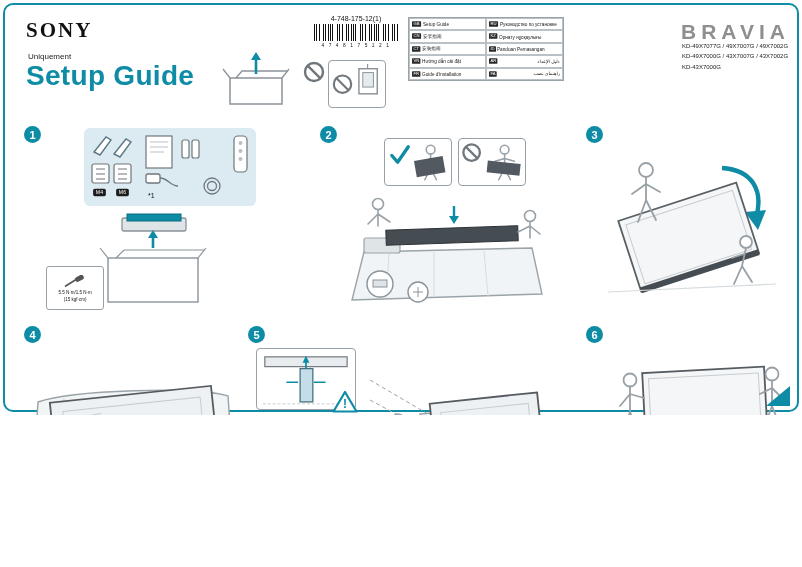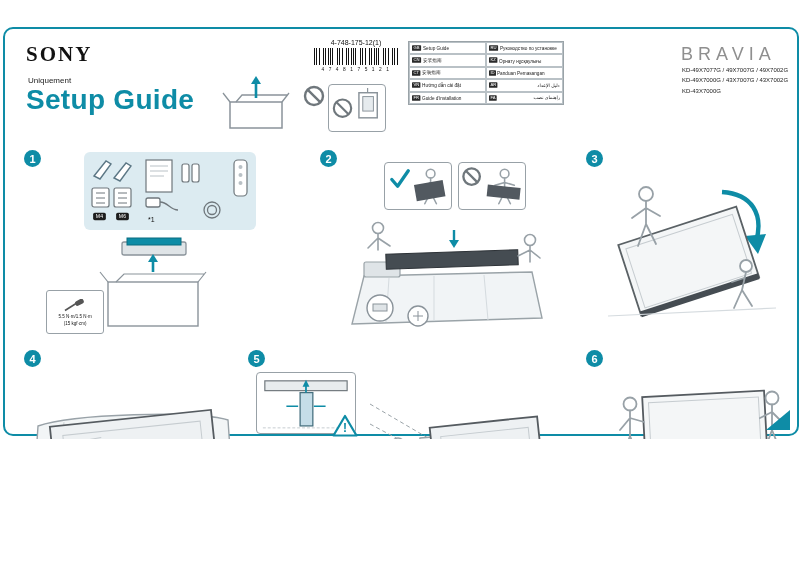--- a/index.html
+++ b/index.html
@@ -1,18 +1,18 @@
 <!DOCTYPE html>
 <html><head>
 <meta charset="utf-8">
 <style>
   * { margin:0; padding:0; box-sizing:border-box; }
   html,body { background:#fff; }
   body { font-family:"Liberation Sans",sans-serif; color:#1a1a1a; }
-  .page { position:relative; width:802px; height:415px; background:#fff; overflow:hidden;margin-top:24px; }
+  .page { position:relative; width:802px; height:415px; background:#fff; overflow:hidden; }
   .frame { position:absolute; inset:3px; border:2px solid #0E8CA6; border-radius:10px; pointer-events:none; }
 
   
   .sony-logo { position:absolute; left:26px; top:18px; font-family:"Liberation Serif",serif; font-weight:bold; font-size:21px; letter-spacing:2px; color:#111; }
   .subtitle { position:absolute; left:28px; top:52px; font-size:8px; color:#222; }
   .title { position:absolute; left:26px; top:60px; font-size:28px; font-weight:600; color:#0E8CA6; letter-spacing:0.3px; }
 
   .barcode-block { position:absolute; left:300px; top:15px; width:112px; text-align:center; }
   .part-number { font-size:7px; color:#111; }
   .barcode { width:84px; height:17px; margin:2px auto 1px;
@@ -24,21 +24,21 @@
   .prohibit-card { position:absolute; left:328px; top:60px; width:58px; height:48px; border:1.5px solid #98A1A7; border-radius:4px; background:#fff; }
 
   .lang-table { position:absolute; left:408px; top:17px; width:156px; display:grid;
     grid-template-columns:1fr 1fr; grid-template-rows:repeat(5,12.4px); grid-auto-flow:column;
     border:1px solid #9aa3a8; }
   .lang-cell { border:0.5px solid #b9c1c6; display:flex; align-items:center; gap:2px; padding:0 2px; overflow:hidden; background:#fff; }
   .lang-code { background:#2a2a2a; color:#fff; font-size:6px; transform:scale(.7); transform-origin:left center; padding:0 2px; border-radius:1px; flex:none; line-height:1.4; }
   .lang-label { font-size:6px; transform:scale(.78); transform-origin:left center; white-space:nowrap; margin-left:-4px; }
   .lang-cell.rtl .lang-label { margin-left:auto; direction:rtl; transform-origin:right center; }
 
-  .bravia-logo { position:absolute; left:681px; top:20px; font-size:18px; font-weight:normal; letter-spacing:5px; color:#8f8f8f; }
+  .bravia-logo { position:absolute; left:681px; top:20px; font-size:21px; font-weight:bold; letter-spacing:5px; color:#8f8f8f; }
   .model-list { position:absolute; left:682px; top:41px; }
   .model-line { font-size:6.5px; transform:scale(.92); transform-origin:left center; color:#222; line-height:1.6; white-space:nowrap; }
 
   
   .step-num { position:absolute; width:17px; height:17px; border-radius:50%; background:#0E8CA6; color:#fff;
     font-weight:bold; font-size:11px; display:flex; align-items:center; justify-content:center; }
   .ill { position:absolute; }
   .ill svg { display:block; width:100%; height:100%; }
 
   .parts-panel { position:absolute; left:84px; top:128px; width:172px; height:78px; background:#DCEBF1; border-radius:6px; }

